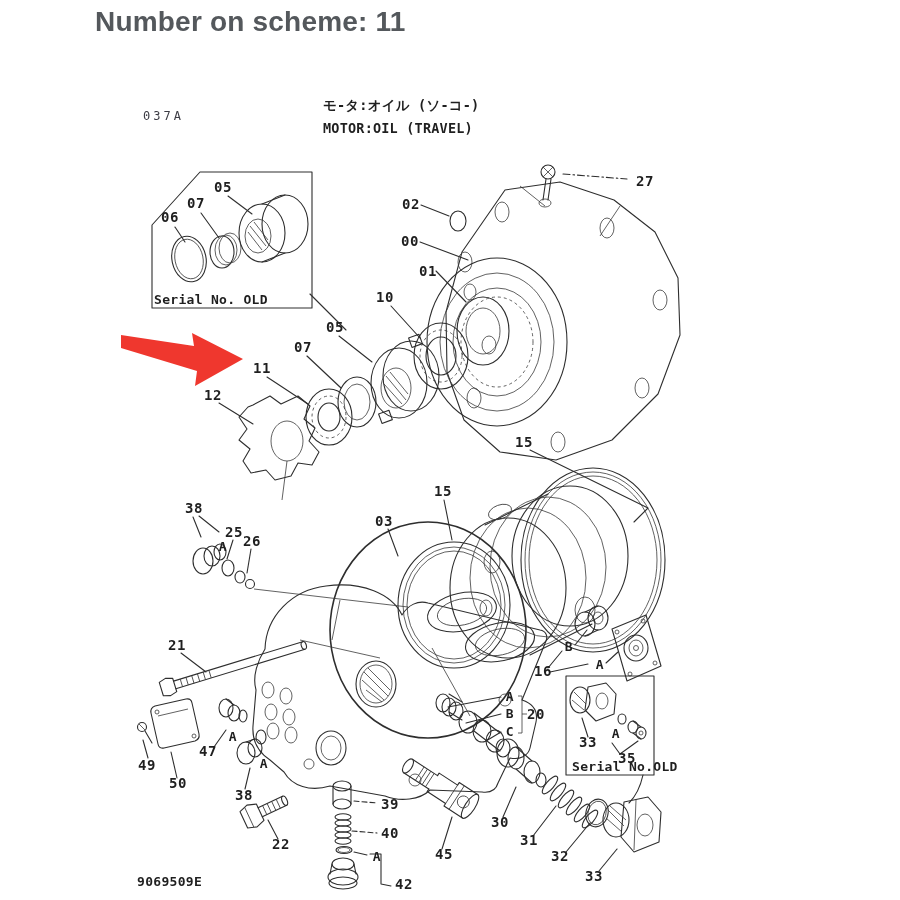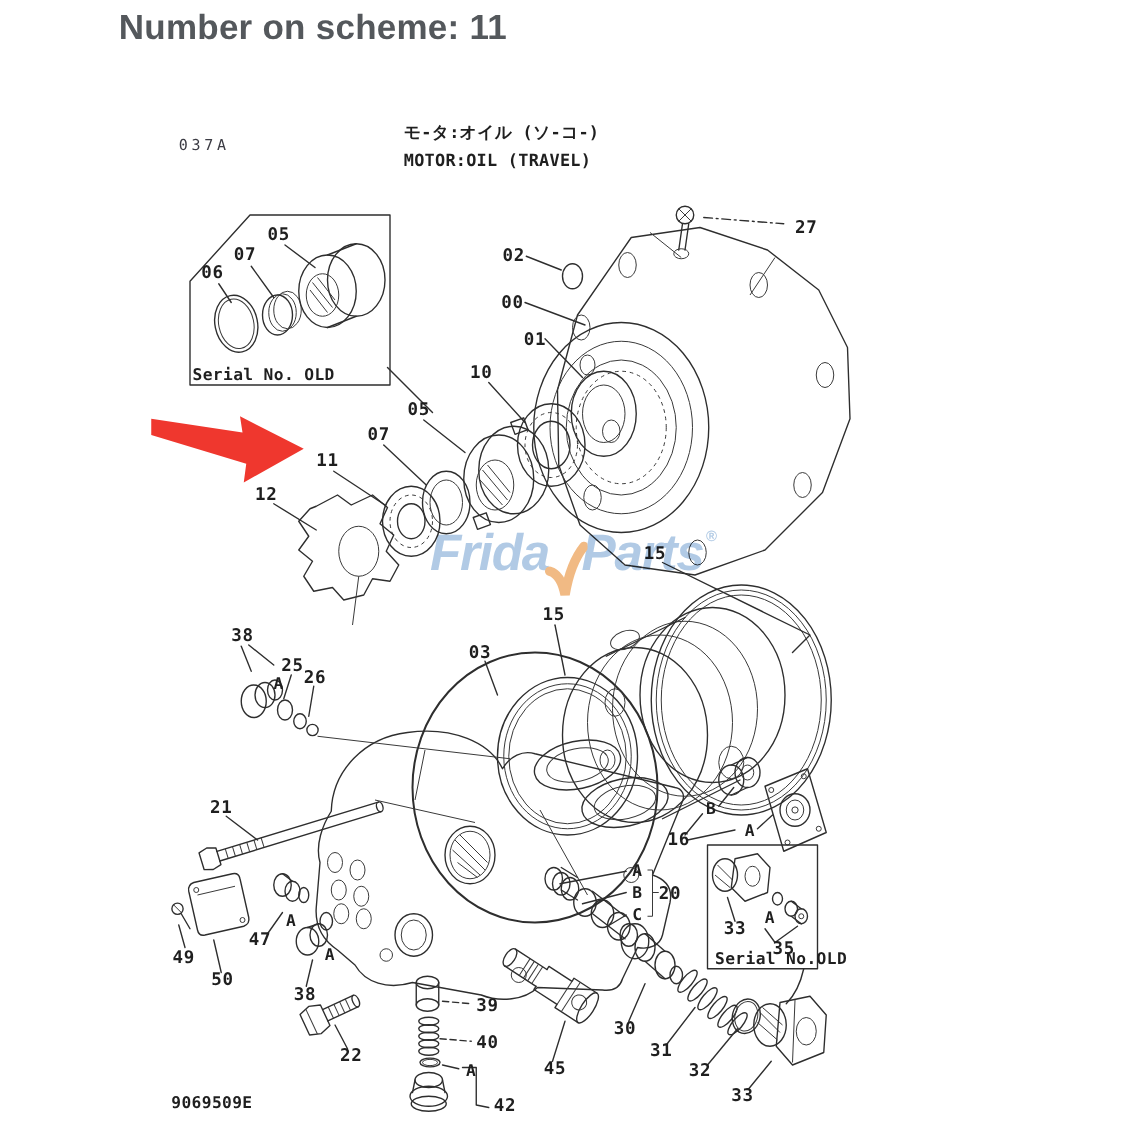--- a/index.html
+++ b/index.html
@@ -433,21 +433,13 @@
         <text x="560" y="861" class="plabel">32</text>
         <text x="594" y="881" class="plabel">33</text>
         <text x="588" y="747" class="plabel">33</text>
         <text x="616" y="738" class="plabel small">A</text>
         <text x="627" y="763" class="plabel">35</text>
         <text x="572" y="771" class="plabel serial" text-anchor="start">Serial No.OLD</text>
         <text x="137" y="886" class="plabel serial" text-anchor="start">9069509E</text>
       </g>
   </svg>
 
-  <div id="watermark">
-    <span class="wm-txt">Frida</span>
-    <svg width="34" height="50" viewBox="0 0 36 50">
-      <path d="M4,26 C11,28 15,36 17,46 C21,22 29,10 33,5" stroke="#f0b377" stroke-width="8" fill="none" stroke-linecap="round"></path>
-    </svg>
-    <span class="wm-txt">Parts</span>
-    <span class="wm-reg">®</span>
-  </div>
 </div>
 
 </body></html>

